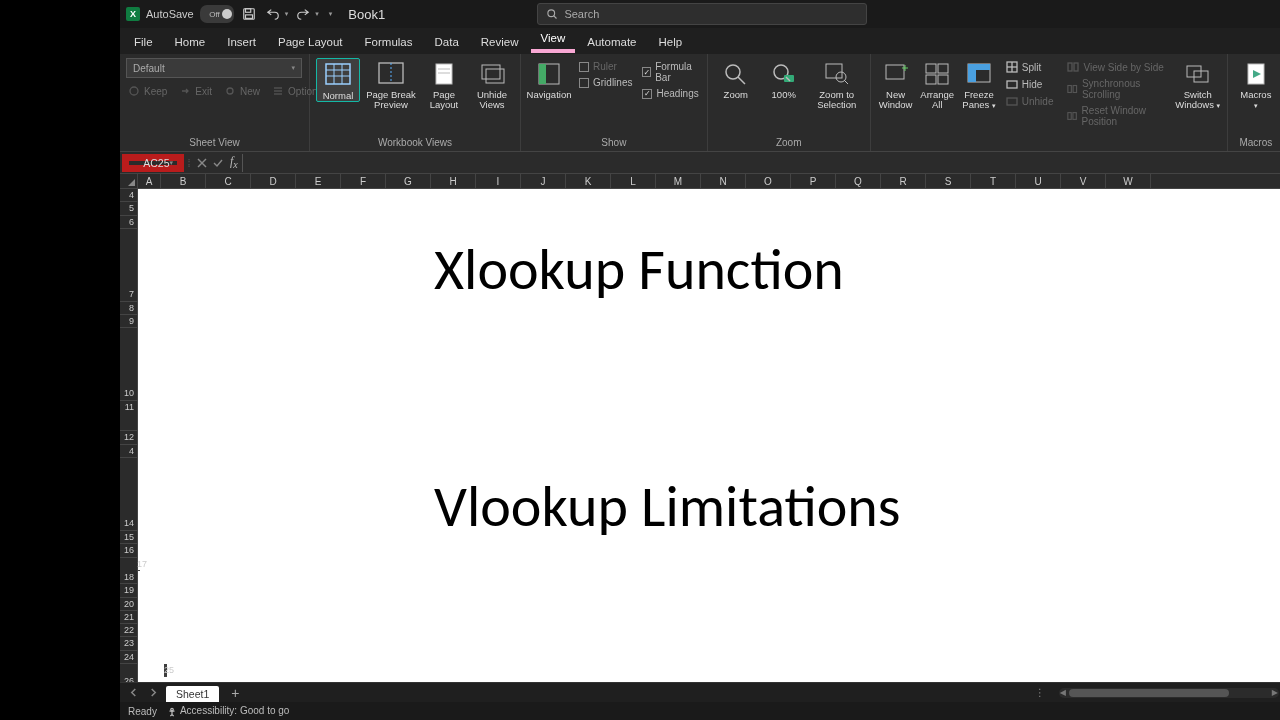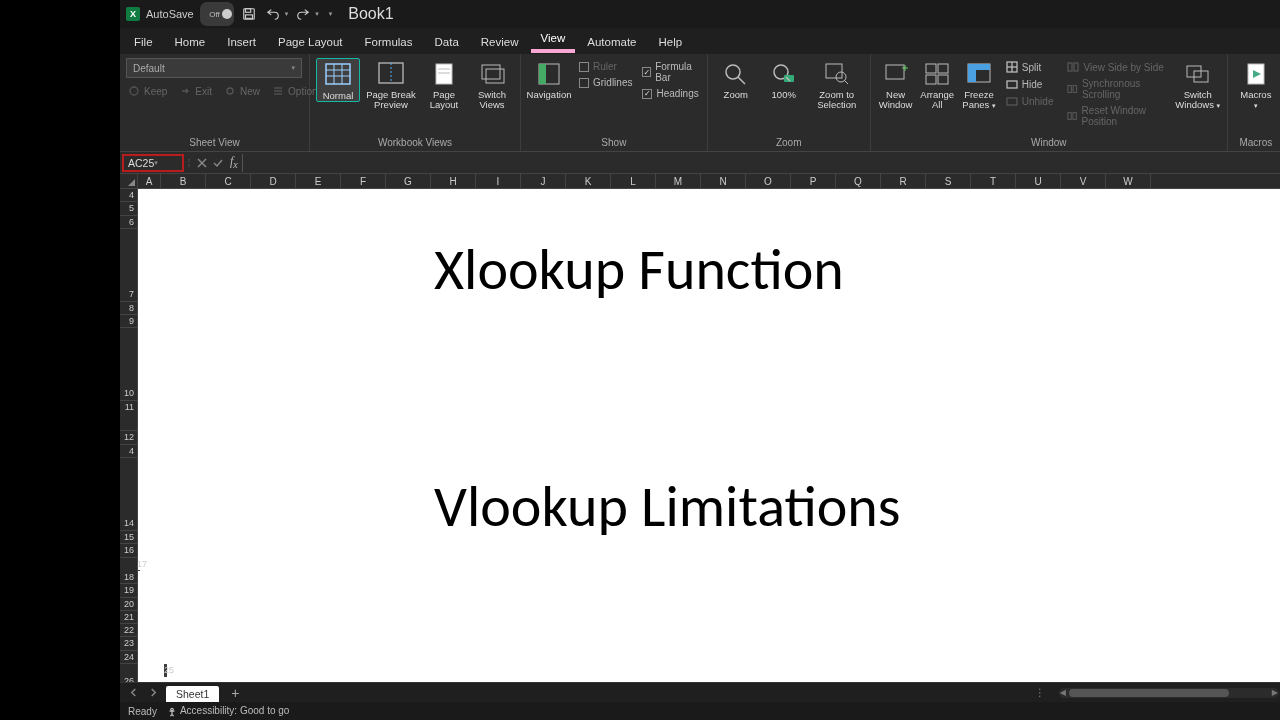--- a/index.html
+++ b/index.html
@@ -5,27 +5,27 @@
   * { box-sizing: border-box; margin: 0; padding: 0; }
   html, body { width: 1280px; height: 720px; overflow: hidden; font-family: "Segoe UI", Arial, sans-serif; background:#000; }
   body { display:flex; }
   .blackbar { width:120px; height:720px; background:#000; flex:0 0 120px; }
   .app { flex:1 1 auto; height:720px; background:#1f1f1f; color:#ccc; display:flex; flex-direction:column; font-size:11px; position:relative; }
 
   
   .titlebar { height:28px; background:#1a1a1a; display:flex; align-items:center; padding:0 6px; gap:6px; }
   .xl-icon { width:14px; height:14px; background:#107c41; color:#fff; font-size:9px; font-weight:bold; display:flex; align-items:center; justify-content:center; border-radius:2px;}
   .autosave { font-size:11px; color:#ccc; }
-  .toggle { width:34px; height:24px; background:#3a3a3a; border-radius:7px; position:relative; display:flex; align-items:center; }
+  .toggle { width:34px; height:18px; background:#3a3a3a; border-radius:7px; position:relative; display:flex; align-items:center; }
   .toggle .knob { width:10px; height:10px; background:#ccc; border-radius:50%; position:absolute; right:2px; }
   .toggle .state { font-size:8px; color:#bbb; position:absolute; right:14px; }
   .qat-btn { width:18px; height:18px; display:flex; align-items:center; justify-content:center; color:#ccc; }
   .qat-btn svg { width:14px; height:14px; stroke:#ccc; fill:none; stroke-width:1.3; }
   .drop { font-size:7px; margin-left:-3px; color:#999;}
-  .booktitle { margin-left:10px; font-size:16px; color:#ddd; }
+  .booktitle { margin-left:10px; font-size:13px; color:#ddd; }
   .searchbox { margin-left:auto; margin-right:auto; width:330px; height:22px; background:#2e2e2e; border:1px solid #444; border-radius:3px; display:flex; align-items:center; padding:0 8px; gap:6px; color:#aaa; position:absolute; left:50%; transform:translateX(-50%); top:3px;}
   .searchbox svg { width:12px; height:12px; stroke:#aaa; fill:none; stroke-width:1.5;}
   .searchbox span { font-size:11px; }
 
   
   .menubar { height:26px; background:#1f1f1f; display:flex; align-items:flex-end; padding:0 4px; gap:2px; border-bottom:1px solid #1f1f1f;}
   .menuitem { padding:4px 10px 5px 10px; font-size:11.5px; color:#ddd; cursor:pointer; }
   .menuitem.active { border-bottom:4px solid #f9a8d4; color:#fff; }
 
   
@@ -44,21 +44,21 @@
   .rsmall.disabled { color:#666; }
   .rsmall svg { width:12px; height:12px; stroke:#bbb; fill:none; stroke-width:1.3;}
   .rsmall.disabled svg { stroke:#555;}
   .chk { width:10px; height:10px; border:1px solid #888; display:inline-flex; align-items:center; justify-content:center; font-size:8px; color:#ccc;}
   .chk.on::after{ content:"✓"; font-size:8px; color:#ddd;}
 
   .svdrop { width:176px; height:20px; background:#3a3a3a; border:1px solid #555; display:flex; align-items:center; padding:0 6px; font-size:10px; color:#aaa; justify-content:space-between;}
 
   
   .fbar { height:22px; background:#2b2b2b; border-bottom:1px solid #444; display:flex; align-items:center;}
-  .namebox { width:62px; height:18px; background:#2b2b2b; border:2px solid #b91c1c; margin-left:2px; display:flex; align-items:center; padding:0 4px; font-size:10.5px; color:#ddd; justify-content:flex-start;}
+  .namebox { width:62px; height:18px; background:#2b2b2b; border:7px solid #b91c1c; margin-left:2px; display:flex; align-items:center; padding:0 4px; font-size:10.5px; color:#ddd; justify-content:flex-end;}
   .namebox .dd { font-size:7px; color:#888;}
   .fsep { width:10px; text-align:center; color:#555;}
   .fxbtn { width:16px; height:16px; display:flex; align-items:center; justify-content:center; color:#888;}
   .fxbtn svg { width:12px; height:12px; stroke:#888; fill:none; stroke-width:1.4;}
   .fxlbl { font-style:italic; font-family:"Times New Roman",serif; font-size:12px; color:#bbb; margin:8px 4px;}
   .finput { flex:1; height:18px; background:#2b2b2b; border-left:1px solid #555; }
 
   
   .sheet { flex:1; background:#fff; position:relative; overflow:hidden; display:flex;}
   .cornersel { position:absolute; left:0; top:0; width:18px; height:15px; background:#2b2b2b; border-right:1px solid #444; border-bottom:1px solid #444; z-index:3;}
@@ -118,20 +118,27 @@
       </div>
       <span class="drop">▾</span>
     <div class="qat-btn">
         <svg viewBox="0 0 16 16">
           <path d="M10 3 L14 6 L10 9 M14 6 H6 a4 4 0 0 0 0 8"></path>
         </svg>
       </div>
       <span class="drop">▾</span>
     <span class="drop" style="margin-left:4px">▾</span>
     <span class="booktitle">Book1</span>
+    <div class="searchbox">
+      <svg viewBox="0 0 16 16">
+          <circle cx="7" cy="7" r="4.5"></circle>
+          <line x1="10.5" y1="10.5" x2="14" y2="14"></line>
+        </svg>
+      <span>Search</span>
+    </div>
   </div>
 
   <div class="menubar" id="menubar">
       <div class="menuitem">File</div>
       <div class="menuitem">Home</div>
       <div class="menuitem">Insert</div>
       <div class="menuitem">Page Layout</div>
       <div class="menuitem">Formulas</div>
       <div class="menuitem">Data</div>
       <div class="menuitem">Review</div>
@@ -213,21 +220,21 @@
             </div>
           <div class="lbl">Page Layout</div>
         </div>
         <div class="rbig">
           <div class="ricon">
               <svg viewBox="0 0 28 26">
                 <rect x="4" y="4" width="18" height="14" fill="none" stroke="#bbb"></rect>
                 <rect x="8" y="8" width="18" height="14" fill="none" stroke="#bbb"></rect>
               </svg>
             </div>
-          <div class="lbl">Switch Views</div>
+          <div class="lbl">Unhide Views</div>
         </div>
       </div>
       <div class="gname">Workbook Views</div>
     </div>
 
     <div class="rgroup">
       <div class="body">
         <div class="rbig">
           <div class="ricon">
               <svg viewBox="0 0 28 26">
@@ -377,21 +384,20 @@
         <div class="rbig rwide">
           <div class="ricon">
               <svg viewBox="0 0 28 26">
                 <rect x="3" y="5" width="14" height="11" fill="none" stroke="#bbb"></rect>
                 <rect x="10" y="10" width="14" height="11" fill="none" stroke="#bbb"></rect>
               </svg>
             </div>
           <div class="lbl"><span>Switch Windows</span> <span style="font-size:7px">▾</span></div>
         </div>
       </div>
-      <div class="gname">Window</div>
     </div>
 
     <div class="rgroup">
       <div class="body">
         <div class="rbig">
           <div class="ricon">
               <svg viewBox="0 0 28 26">
                 <rect x="6" y="3" width="16" height="20" fill="#fff" stroke="#bbb"></rect>
                 <polygon points="11,9 11,17 19,13" fill="#4a8"></polygon>
               </svg>

